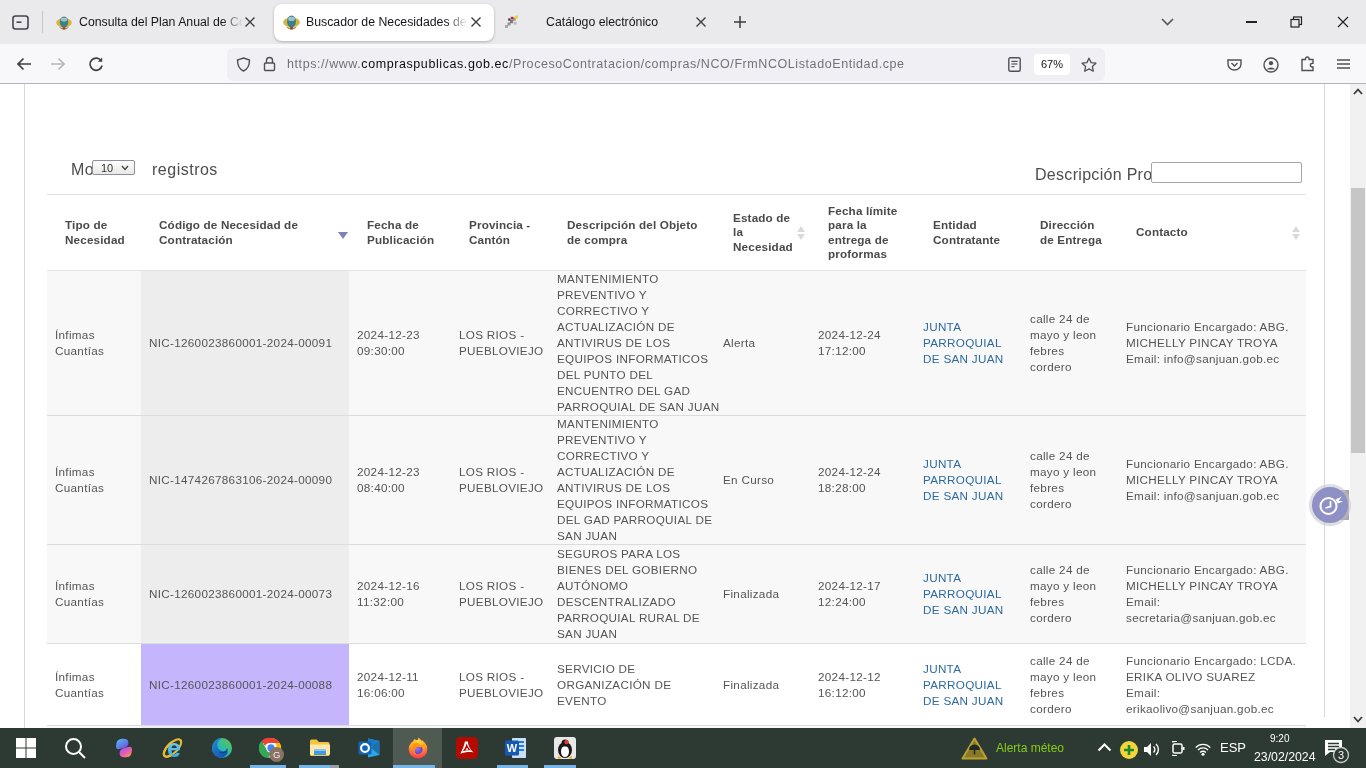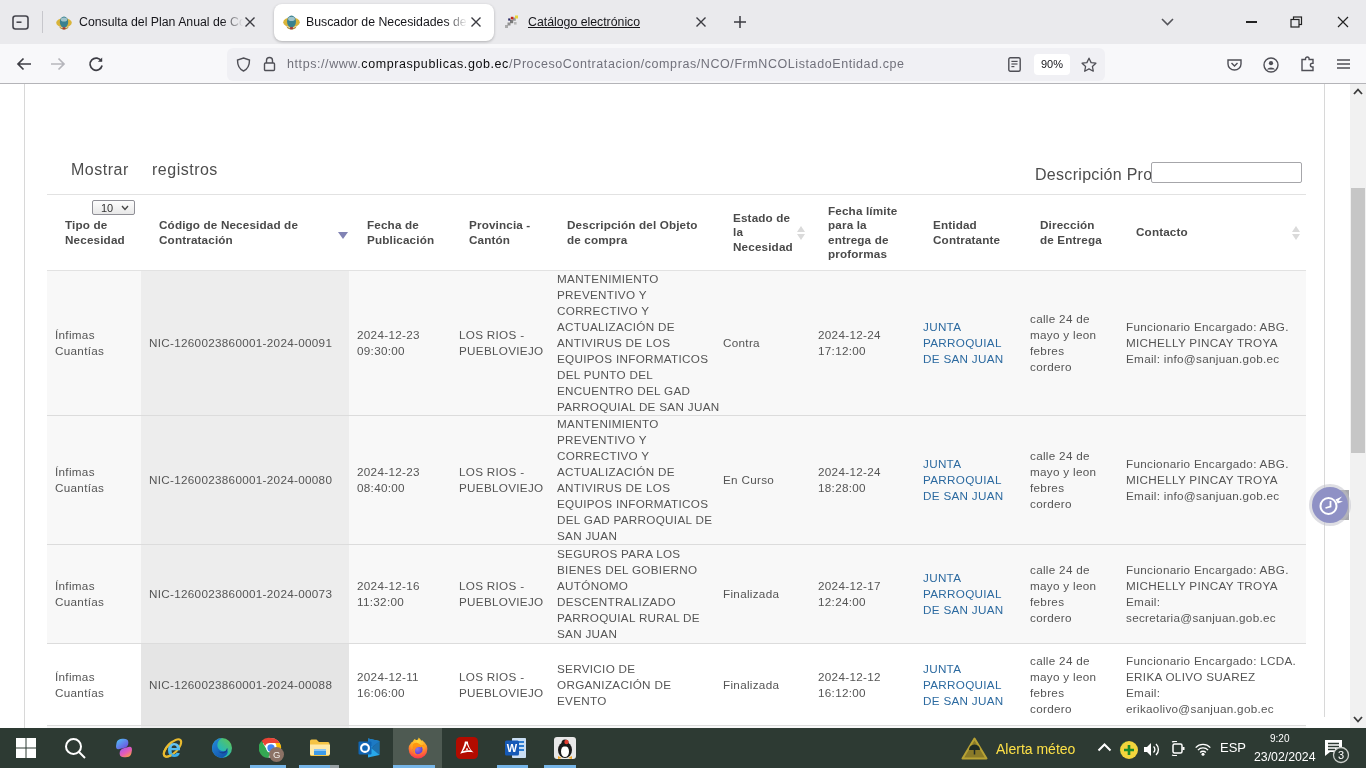--- a/index.html
+++ b/index.html
@@ -20,33 +20,33 @@
   .urltext b { color:#0C0C0E; font-weight:normal; }
   .zoom-pill { position:absolute; left:1034px; top:54px; width:36px; height:21px; background:#fff; border-radius:4px; font-size:11px; color:#15151A; text-align:center; line-height:21px; }
 
   
   #page { position:absolute; top:84px; left:0; width:1366px; height:644px; background:#fff; overflow:hidden; }
   #page .leftline  { position:absolute; left:24px; top:0; width:1px; height:644px; background:#D8D8D8; }
   #page .rightline { position:absolute; left:1324px; top:0; width:1px; height:633px; background:#D8D8D8; }
   #modo { position:absolute; left:47px; top:23px; width:1256px; height:37px; background:#D8EAEE; border-radius:6px; font-size:11.7px; letter-spacing:0.35px; color:#31708F; line-height:37px; padding-left:18px; white-space:nowrap; }
   #modo b.lbl { color:#1B5A72; }
   .ctl { font-size:16px; letter-spacing:0.5px; color:#4D4D4D;margin-left:24px; }
-  #lensel { position:absolute; left:92px; top:76px; width:43px; height:15px; border:1px solid #8F8F96; border-radius:2px; background:linear-gradient(#FDFDFD,#E8E8E8); font-size:11px; color:#333;margin-top:40px; }
+  #lensel { position:absolute; left:92px; top:76px; width:43px; height:15px; border:1px solid #8F8F96; border-radius:2px; background:linear-gradient(#FDFDFD,#E8E8E8); font-size:11px; color:#333; }
   #descinput { position:absolute; left:1151px; top:78px; width:151px; height:21px; border:1px solid #A6A6AA; border-radius:2px; background:#fff; }
 
   
   #tbl { position:absolute; left:47px; top:110px; width:1259px; border-collapse:collapse; table-layout:fixed; font-family:"Liberation Sans",sans-serif; }
   #tbl th { font-size:11.7px; letter-spacing:0.15px; color:#4A4A4A; font-weight:bold; text-align:left; vertical-align:middle; padding:0 0 0 18px; line-height:14.3px; position:relative; white-space:nowrap; }
   #tbl td { font-size:11.7px; letter-spacing:0.3px; color:#555555; vertical-align:middle; padding:0 0 0 8px; line-height:16px; white-space:nowrap; }
   #tbl thead tr { height:76px; border-top:1px solid #E2E2E2; border-bottom:1px solid #E2E2E2; }
   #tbl tbody tr { border-bottom:1px solid #DCDCDC; }
   #tbl tbody tr.g { background:#F8F8F8; }
   #tbl tbody tr.g td.s { background:#EDEDED; }
   #tbl tbody tr.w { background:#FFFFFF; }
-  #tbl tbody tr.w td.s { background:#e5e5e5; }
+  #tbl tbody tr.w td.s { background:#c4b5fd; }
   #tbl a { color:#2C6AA0; text-decoration:none; }
   .sort-down { position:absolute; width:0; height:0; border-left:5px solid transparent; border-right:5px solid transparent; border-top:7px solid #8183B4; }
   .sort-both i { position:absolute; width:0; height:0; border-left:4px solid transparent; border-right:4px solid transparent; }
   .sort-both i.u { border-bottom:6px solid #DADADA; top:0; }
   .sort-both i.d { border-top:6px solid #DADADA; top:8px; }
 
   
   #sbar { position:absolute; left:1350px; top:0; width:16px; height:644px; background:#F1F1F1; }
   #sbar .thumb { position:absolute; left:1px; top:104px; width:14px; height:265px; background:#C6C6C6; }
 
@@ -101,21 +101,21 @@
   <svg class="abs" style="left:505px;top:15px" width="14" height="14" viewBox="0 0 14 14">
     <rect x="0" y="10" width="3" height="3" fill="#ABABAB"></rect>
       <rect x="2.5" y="7.5" width="3" height="3" fill="#8F8F8F"></rect>
       <rect x="5" y="5" width="3.2" height="3.2" fill="#7A7A7A"></rect>
       <rect x="7.6" y="2.6" width="3.2" height="3.2" fill="#9A9A9A"></rect>
       <rect x="10" y="0.5" width="3" height="3" fill="#E8D53A"></rect>
       <rect x="5.8" y="1.8" width="2.6" height="2.6" fill="#C0281E"></rect>
       <rect x="3.2" y="3.4" width="2.2" height="2.2" fill="#2B2B66"></rect>
       <rect x="9" y="7" width="2.6" height="2.6" fill="#B9B9B9"></rect>
   </svg>
-  <div class="tabtitle abs" style="left:528px;top:15px;text-decoration:underline;">Catálogo electrónico</div>
+  <div class="tabtitle abs" style="left:546px;top:15px;">Catálogo electrónico</div>
   <svg class="abs" style="left:695px;top:16px" width="12" height="12" viewBox="0 0 12 12">
       <path d="M1.5 1.5 L10.5 10.5 M10.5 1.5 L1.5 10.5" stroke="#3B3B41" stroke-width="1.4"></path>
     </svg>
 
   <svg class="abs" style="left:733px;top:15px" width="14" height="14" viewBox="0 0 14 14">
       <path d="M7 1 V13 M1 7 H13" stroke="#3B3B41" stroke-width="1.5"></path>
     </svg>
 
   <svg class="abs" style="left:1161px;top:18px" width="13" height="8" viewBox="0 0 13 8">
       <path d="M1 1 L6.5 6.5 L12 1" fill="none" stroke="#55555B" stroke-width="1.6"></path>
@@ -149,21 +149,21 @@
       <path d="M3.5 7 V4.5 A3 3 0 0 1 9.5 4.5 V7" fill="none" stroke="#4F4F56" stroke-width="1.4"></path>
     </svg>
   <div class="urltext abs" style="left:287px;top:57px">https://www.<b>compraspublicas.gob.ec</b>/ProcesoContratacion/compras/NCO/FrmNCOListadoEntidad.cpe</div>
 
   <svg class="abs" style="left:1008px;top:57px" width="13" height="15" viewBox="0 0 13 15">
       <rect x="0.8" y="0.8" width="11.4" height="13.4" rx="1.5" fill="none" stroke="#4F4F56" stroke-width="1.4"></rect>
       <line x1="3.4" y1="4.4" x2="9.6" y2="4.4" stroke="#4F4F56" stroke-width="1.2"></line>
       <line x1="3.4" y1="7" x2="9.6" y2="7" stroke="#4F4F56" stroke-width="1.2"></line>
       <line x1="3.4" y1="9.6" x2="6.4" y2="9.6" stroke="#4F4F56" stroke-width="1.2"></line>
     </svg>
-  <div class="zoom-pill">90%</div>
+  <div class="zoom-pill">67%</div>
   <svg class="abs" style="left:1081px;top:57px" width="16" height="15" viewBox="0 0 16 15">
       <path d="M8 1.2 L10.1 5.6 L14.9 6.2 L11.4 9.5 L12.3 14.2 L8 11.9 L3.7 14.2 L4.6 9.5 L1.1 6.2 L5.9 5.6 Z" fill="none" stroke="#4F4F56" stroke-width="1.3" stroke-linejoin="round"></path>
     </svg>
 
   <svg class="abs" style="left:1227px;top:58px" width="15" height="14" viewBox="0 0 15 14">
       <path d="M1 2 H14 V6 A6.5 6 0 0 1 1 6 Z" fill="none" stroke="#4F4F56" stroke-width="1.4"></path>
       <path d="M4.5 5 L7.5 8 L10.5 5" fill="none" stroke="#4F4F56" stroke-width="1.4"></path>
     </svg>
   <svg class="abs" style="left:1263px;top:57px" width="16" height="16" viewBox="0 0 16 16">
       <circle cx="8" cy="8" r="7" fill="none" stroke="#4F4F56" stroke-width="1.4"></circle>
@@ -228,29 +228,29 @@
             </span></th>
       </tr>
     </thead>
     <tbody>
       <tr class="g" style="height:141px">
         <td>Ínfimas<br>Cuantías</td>
         <td class="s">NIC-1260023860001-2024-00091</td>
         <td>2024-12-23<br>09:30:00</td>
         <td>LOS RIOS -<br>PUEBLOVIEJO</td>
         <td>MANTENIMIENTO<br>PREVENTIVO Y<br>CORRECTIVO Y<br>ACTUALIZACIÓN DE<br>ANTIVIRUS DE LOS<br>EQUIPOS INFORMATICOS<br>DEL PUNTO DEL<br>ENCUENTRO DEL GAD<br>PARROQUIAL DE SAN JUAN</td>
-        <td>Contra</td>
+        <td>Alerta</td>
         <td>2024-12-24<br>17:12:00</td>
         <td><a>JUNTA<br>PARROQUIAL<br>DE SAN JUAN</a></td>
         <td>calle 24 de<br>mayo y leon<br>febres<br>cordero</td>
         <td>Funcionario Encargado: ABG.<br>MICHELLY PINCAY TROYA<br>Email: info@sanjuan.gob.ec</td>
       </tr>
       <tr class="g" style="height:129px">
         <td>Ínfimas<br>Cuantías</td>
-        <td class="s">NIC-1260023860001-2024-00080</td>
+        <td class="s">NIC-1474267863106-2024-00090</td>
         <td>2024-12-23<br>08:40:00</td>
         <td>LOS RIOS -<br>PUEBLOVIEJO</td>
         <td>MANTENIMIENTO<br>PREVENTIVO Y<br>CORRECTIVO Y<br>ACTUALIZACIÓN DE<br>ANTIVIRUS DE LOS<br>EQUIPOS INFORMATICOS<br>DEL GAD PARROQUIAL DE<br>SAN JUAN</td>
         <td>En Curso</td>
         <td>2024-12-24<br>18:28:00</td>
         <td><a>JUNTA<br>PARROQUIAL<br>DE SAN JUAN</a></td>
         <td>calle 24 de<br>mayo y leon<br>febres<br>cordero</td>
         <td>Funcionario Encargado: ABG.<br>MICHELLY PINCAY TROYA<br>Email: info@sanjuan.gob.ec</td>
       </tr>
       <tr class="g" style="height:99px">
@@ -456,21 +456,21 @@
     <div class="ul" style="left:330px;width:9px;background:#97A0A3"></div>
   <div class="ul" style="left:393px;width:42px"></div>
   <div class="ul" style="left:497px;width:31px"></div>
   <div class="ul" style="left:544px;width:32px"></div>
 
   <svg class="abs" style="left:961px;top:9px" width="27" height="23" viewBox="0 0 27 23">
       <path d="M13.5 1.5 L25.5 21.5 H1.5 Z" fill="#8A7A28" stroke="#B7A133" stroke-width="2" stroke-linejoin="round"></path>
       <path d="M8 13 a5.5 5.5 0 0 1 11 0 z" fill="#1F2A24"></path>
       <line x1="13.5" y1="13" x2="13.5" y2="17.5" stroke="#1F2A24" stroke-width="1.5"></line>
     </svg>
-  <div class="traytxt" style="left:996px;top:13px;font-size:14px;color:#fde047">Alerta méteo</div>
+  <div class="traytxt" style="left:996px;top:13px;font-size:12px;color:#84cc16">Alerta méteo</div>
   <svg class="abs" style="left:1097px;top:15px" width="15" height="9" viewBox="0 0 15 9">
       <path d="M1.5 7.5 L7.5 1.5 L13.5 7.5" fill="none" stroke="#fff" stroke-width="2"></path>
     </svg>
   <svg class="abs" style="left:1119px;top:12px" width="20" height="20" viewBox="0 0 20 20">
       <circle cx="10" cy="10" r="9" fill="#F3D43C"></circle>
       <path d="M10 1 a9 9 0 0 0 -9 9 a9 9 0 0 0 4 7.5 a9 9 0 0 1 5 -16.5 z" fill="#2F9E33"></path>
       <path d="M10 5 v10 M5 10 h10" stroke="#1C8A2A" stroke-width="2.6"></path>
     </svg>
   <svg class="abs" style="left:1143px;top:14px" width="19" height="15" viewBox="0 0 19 15">
       <path d="M1 5 h3 l4 -4 v13 l-4 -4 h-3 z" fill="#fff"></path>

